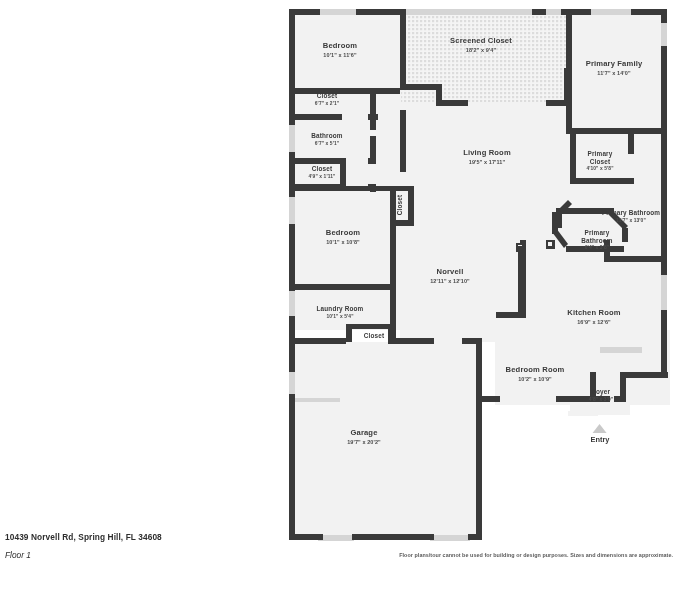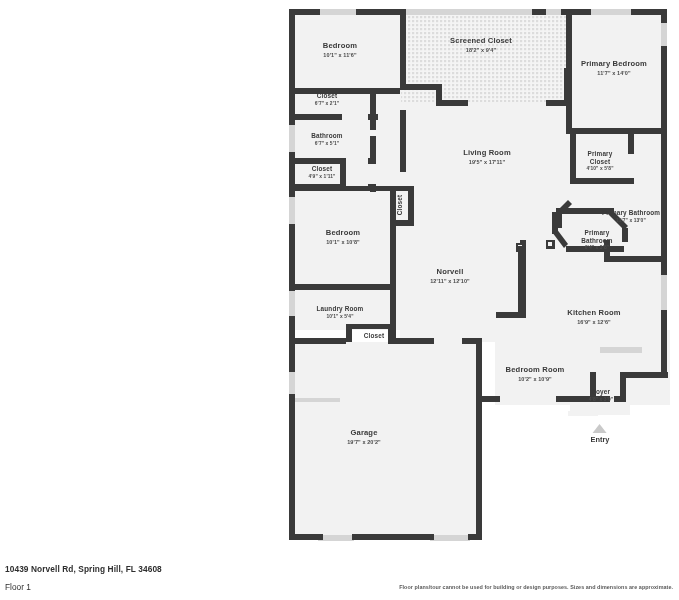--- a/index.html
+++ b/index.html
@@ -76,39 +76,40 @@
     border-bottom: 9px solid #c9c9c9;
   }
   .entry-label {
     font-size: 7.4px;
     font-weight: bold;
     color: #3a3a3a;
   }
   #footer {
     position: absolute;
     left: 0;
-    top: 560px;
+    top: 528px;
     width: 679px;
     height: 40px;
   }
   #addr {
     position: absolute;
     left: 5px;
     top: 4px;
     font-size: 8.3px;
     font-weight: bold;
     color: #2e2e2e;
     letter-spacing: 0.1px;
   }
   #floor-name {
     position: absolute;
     left: 5px;
     top: 22px;
     font-size: 8.3px;
     color: #2e2e2e;
+    font-style: italic;
   }
   #disclaimer {
     position: absolute;
     right: 6px;
     top: 24px;
     font-size: 5.4px;
     font-weight: bold;
     color: #5a5a5a;
     letter-spacing: 0.05px;
   }
@@ -346,21 +347,21 @@
   </div>
   <div class="room-label" style="left:487px; top:157px;">
     <span class="rname">Living Room</span>
     <span class="rdim">19'5" x 17'11"</span>
   </div>
   <div class="room-label" style="left:450px; top:276px;">
     <span class="rname">Norvell</span>
     <span class="rdim">12'11" x 12'10"</span>
   </div>
   <div class="room-label" style="left:614px; top:68px;">
-    <span class="rname">Primary Bedroom</span>
+    <span class="rname">Primary Family</span>
     <span class="rdim">11'7" x 14'0"</span>
   </div>
   <div class="room-label two-line small" style="left:600px; top:161px;">
     <span class="rname">Primary
 Closet</span>
     <span class="rdim">4'10" x 5'8"</span>
   </div>
   <div class="room-label small" style="left:631px; top:216px;">
     <span class="rname">Primary Bathroom</span>
     <span class="rdim">11'7" x 13'0"</span>

